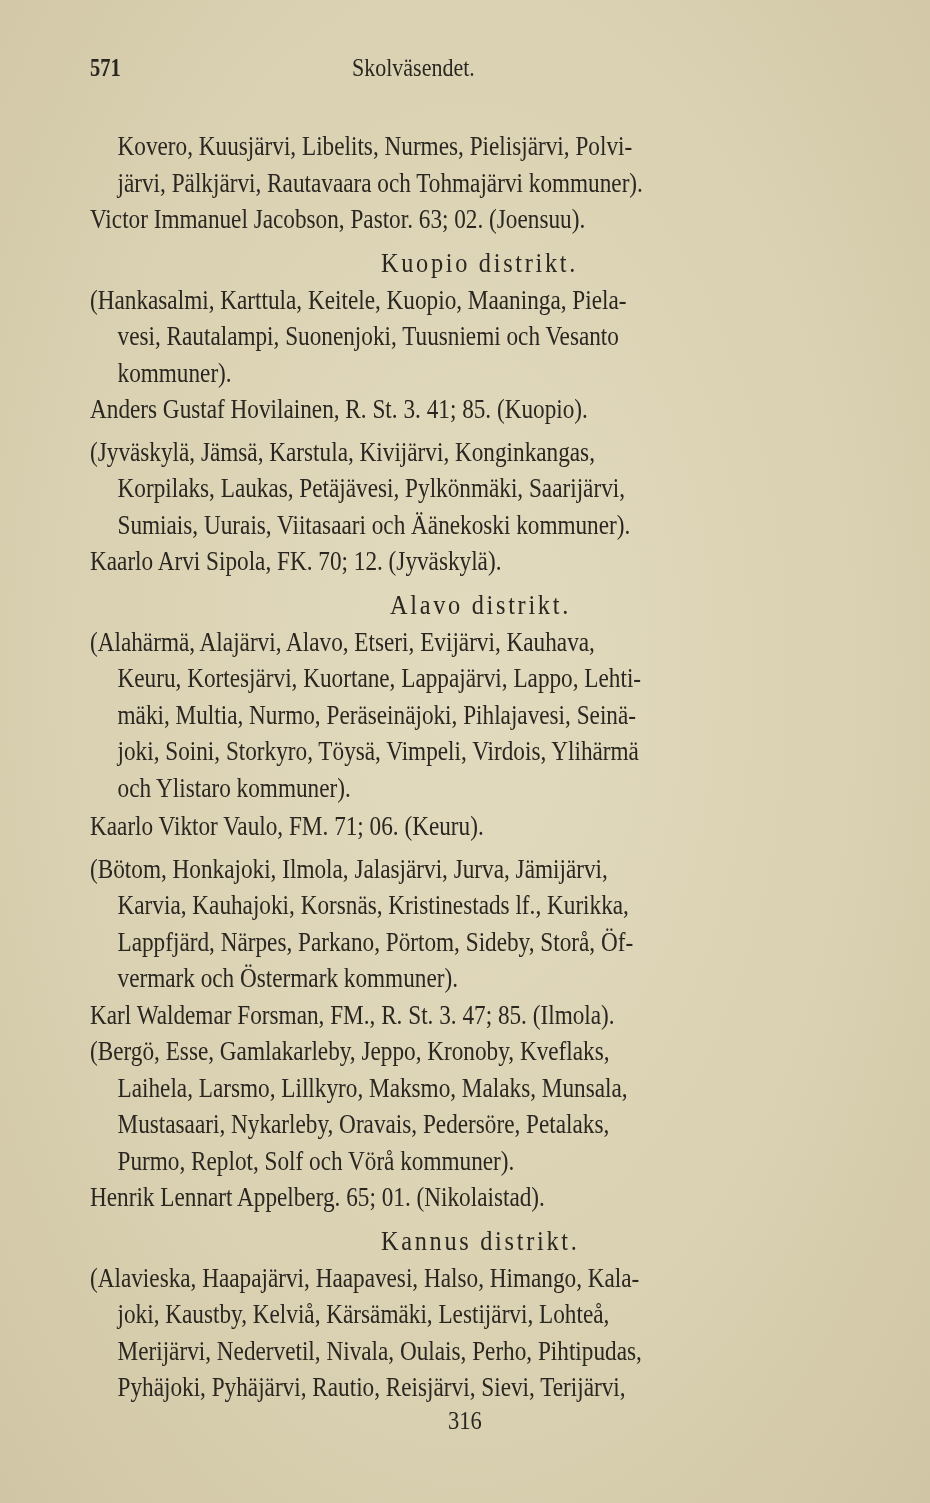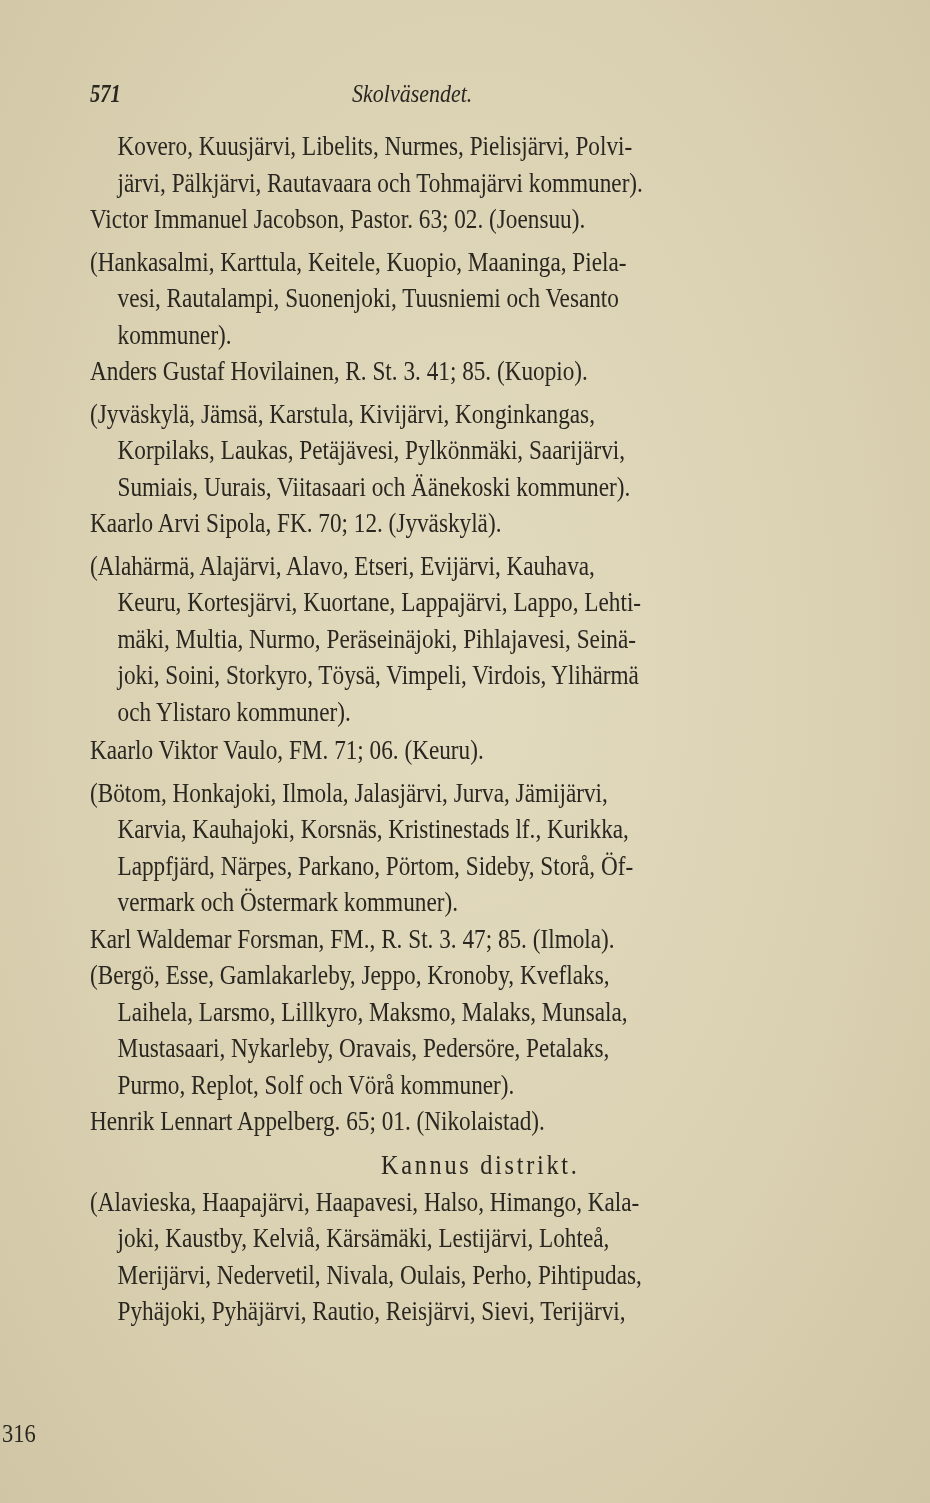--- a/index.html
+++ b/index.html
@@ -6,60 +6,62 @@
   body {
     width: 930px; height: 1503px; overflow: hidden;
     background: #d9cfb0;
     font-family: "Liberation Serif", "DejaVu Serif", serif;
     color: #2a2620;
   }
   .page {
     position: relative; width: 930px; height: 1503px;
     background: radial-gradient(ellipse at 50% 45%, #e3dbbf 0%, #dad1b2 60%, #d0c6a5 100%);
   }
-  .header { position: absolute; top: 80px; left: 90px; width: 780px; height: 40px; font-style: italic; }
+  .header { position: absolute; top: 54px; left: 90px; width: 780px; height: 40px; }
   .page-no { position: absolute; left: 0; top: 0; font-size: 25px; font-weight: bold; transform: scaleX(0.82); transform-origin: left top; }
   .running-title { position: absolute; left: 262px; top: 0; font-size: 25px; transform: scaleX(0.88); transform-origin: left top; }
   .body { position: absolute; top: 128px; left: 90px; width: 780px; }
   .line { font-size: 27px; line-height: 36.5px; white-space: nowrap; transform: scaleX(0.86); transform-origin: left top; }
   .cont { padding-left: 32px; }
   .district-head { text-align: center; letter-spacing: 3px; font-size: 27px; line-height: 38px; transform: none; width: 780px; }
   .district-head span { display: inline-block; transform: scaleX(0.9); }
   .name-line { margin-top: 2px; }
-  .footer-no { position: absolute; top: 1407px; left: 0; width: 930px; text-align: left; font-size: 25px; margin-top: 13px; }
+  .footer-no { position: absolute; top: 1407px; left: 0; width: 930px; text-align: center; font-size: 25px; }
   .footer-no span { display: inline-block; transform: scaleX(0.9); }
   .gap { height: 6px; }
 </style>
 </head>
 <body>
 
 <div class="page">
   <div class="header">
     <div class="page-no">571</div>
     <div class="running-title">Skolväsendet.</div>
   </div>
 
   <div class="body">
     <div class="line cont">Kovero, Kuusjärvi, Libelits, Nurmes, Pielisjärvi, Polvi-</div>
     <div class="line cont">järvi, Pälkjärvi, Rautavaara och Tohmajärvi kommuner).</div>
     <div class="line">Victor Immanuel Jacobson, Pastor. 63; 02. (Joensuu).</div>
 
     <div class="gap"></div>
+    <div class="district-head"><span>Kuopio distrikt.</span></div>
     <div class="line">(Hankasalmi, Karttula, Keitele, Kuopio, Maaninga, Piela-</div>
     <div class="line cont">vesi, Rautalampi, Suonenjoki, Tuusniemi och Vesanto</div>
     <div class="line cont">kommuner).</div>
     <div class="line">Anders Gustaf Hovilainen, R. St. 3. 41; 85. (Kuopio).</div>
 
     <div class="gap"></div>
     <div class="line">(Jyväskylä, Jämsä, Karstula, Kivijärvi, Konginkangas,</div>
     <div class="line cont">Korpilaks, Laukas, Petäjävesi, Pylkönmäki, Saarijärvi,</div>
     <div class="line cont">Sumiais, Uurais, Viitasaari och Äänekoski kommuner).</div>
     <div class="line">Kaarlo Arvi Sipola, FK. 70; 12. (Jyväskylä).</div>
 
     <div class="gap"></div>
+    <div class="district-head"><span>Alavo distrikt.</span></div>
     <div class="line">(Alahärmä, Alajärvi, Alavo, Etseri, Evijärvi, Kauhava,</div>
     <div class="line cont">Keuru, Kortesjärvi, Kuortane, Lappajärvi, Lappo, Lehti-</div>
     <div class="line cont">mäki, Multia, Nurmo, Peräseinäjoki, Pihlajavesi, Seinä-</div>
     <div class="line cont">joki, Soini, Storkyro, Töysä, Vimpeli, Virdois, Ylihärmä</div>
     <div class="line cont">och Ylistaro kommuner).</div>
     <div class="line name-line">Kaarlo Viktor Vaulo, FM. 71; 06. (Keuru).</div>
 
     <div class="gap"></div>
     <div class="line">(Bötom, Honkajoki, Ilmola, Jalasjärvi, Jurva, Jämijärvi,</div>
     <div class="line cont">Karvia, Kauhajoki, Korsnäs, Kristinestads lf., Kurikka,</div>

